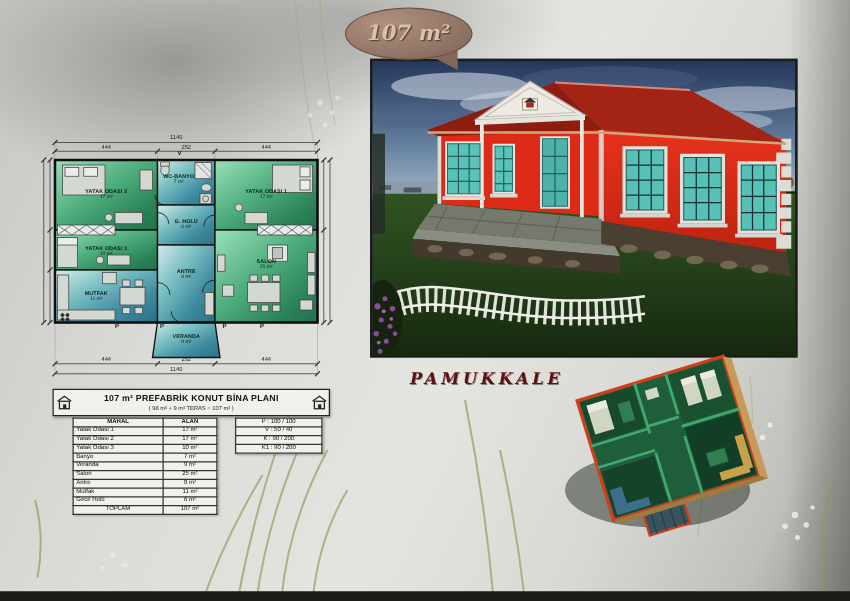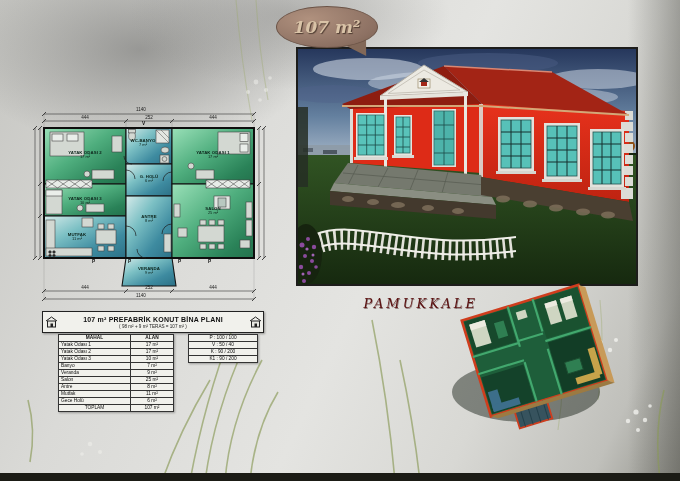--- a/index.html
+++ b/index.html
@@ -53,22 +53,22 @@
   table.data th{font-weight:bold;text-align:center;}
   .main-table{position:absolute;left:22px;top:25px;width:116px;}
   .main-table td.c0{width:70px;text-align:left;}
   .main-table td.c1{width:40px;text-align:center;}
   .total-row td{font-weight:bold;}
   .sched-table{position:absolute;left:152px;top:25px;width:70px;}
   .sched-table td{text-align:center;}
 
   
   .location{left:328px;top:296px;width:150px;z-index:3;
-     font-family:"DejaVu Serif",serif;font-style:italic;font-weight:normal;font-size:13px;
-     letter-spacing:3px;color:#5c1212;text-shadow:.6px .6px 0 rgba(40,0,0,.45);text-align:right;}
+     font-family:"DejaVu Serif",serif;font-style:italic;font-weight:bold;font-size:13px;
+     letter-spacing:3px;color:#5c1212;text-shadow:.6px .6px 0 rgba(40,0,0,.45);}
 
   
   .cutaway{left:448px;top:278px;width:180px;height:160px;z-index:3;}
 </style>
 </head>
 <body>
 
 <div class="page">
 
   <div class="abs smudge-tl"></div>

